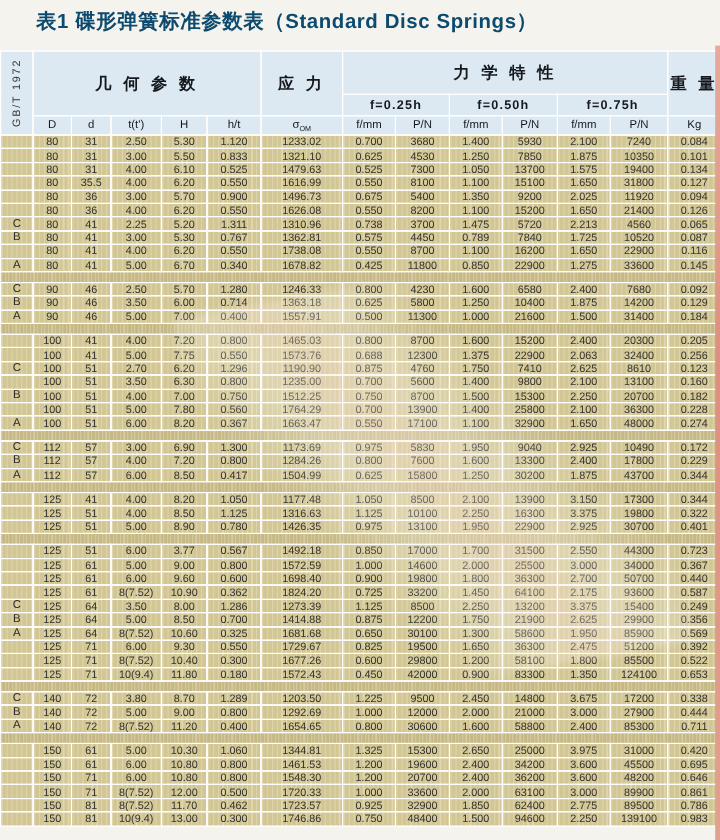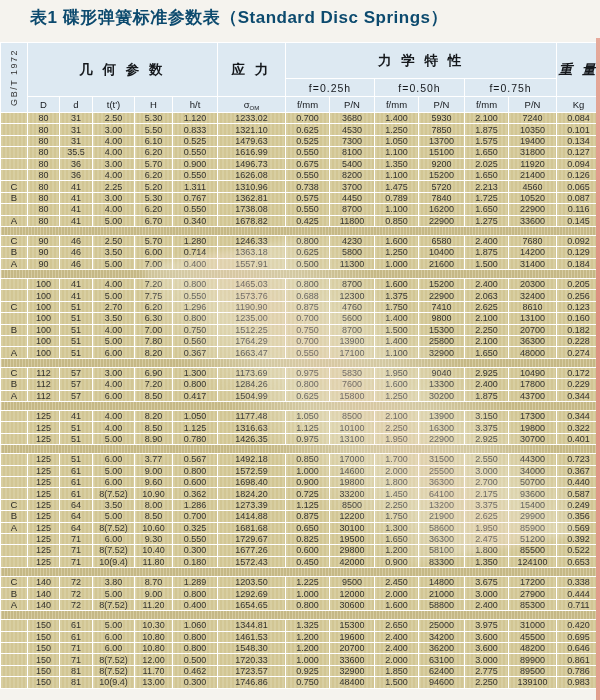--- a/index.html
+++ b/index.html
@@ -39,26 +39,25 @@
     height:35px;
     font-size:13.5px;
     font-weight:bold;
     letter-spacing:3px;
   }
   th.weight {
     font-size:13.5px;
     font-weight:bold;
     line-height:15px;
     white-space:normal;
-    font-style:italic;
   }
   th.flevel {
     height:17px;
     font-size:10.5px;
-    font-weight:normal;
+    font-weight:bold;
     letter-spacing:1px;
   }
   th.colname {
     height:15px;
     font-size:9.5px;
     font-weight:normal;
   }
   th.std-cell { vertical-align:middle; }
   .rot {
     writing-mode:vertical-rl;

